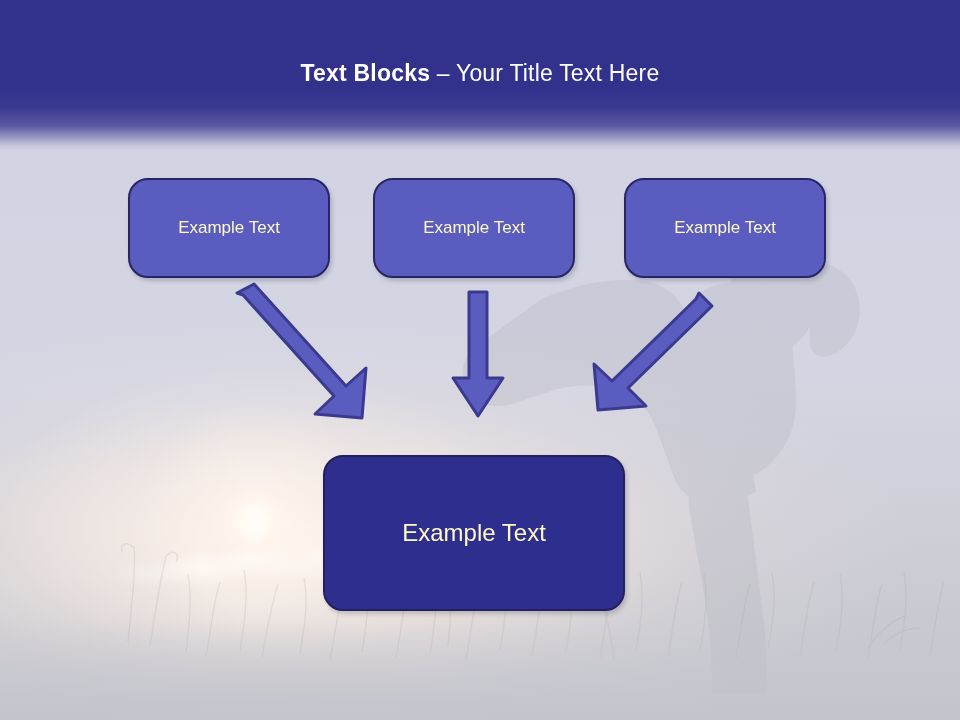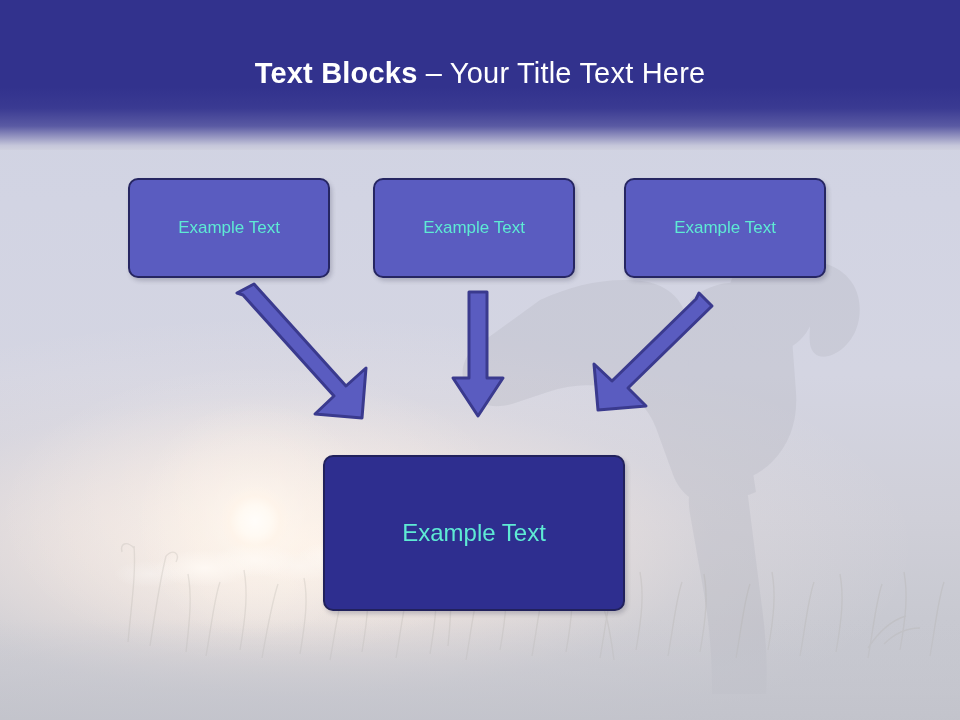--- a/index.html
+++ b/index.html
@@ -85,35 +85,35 @@
       #3a3a92 72%,
       #5a5aa3 84%,
       #9c9cc4 92%,
       #c5c6da 97%,
       #cfd0de 100%);
   }
   #title{
     position:absolute;left:0;top:52px;width:960px;
     text-align:center;
     color:#ffffff;
-    font-size:29px;
+    font-size:23px;
     line-height:42px;
     letter-spacing:0.2px;
     white-space:nowrap;
   }
   #title .strong{font-weight:bold;}
   #title .light{font-weight:normal;}
 
   
   .node{
     position:absolute;
     box-sizing:border-box;
-    border-radius:10px;
+    border-radius:20px;
     display:flex;align-items:center;justify-content:center;
-    color:#5eead4;
+    color:#fef9c3;
     text-align:left;
     box-shadow:2px 3px 4px rgba(40,40,70,0.22);
   }
   .node-top{
     width:202px;height:100px;top:178px;
     background:#5a5cc0;
     border:2.5px solid #262662;
     font-size:17px;
   }
   #node-1{left:128px;}

